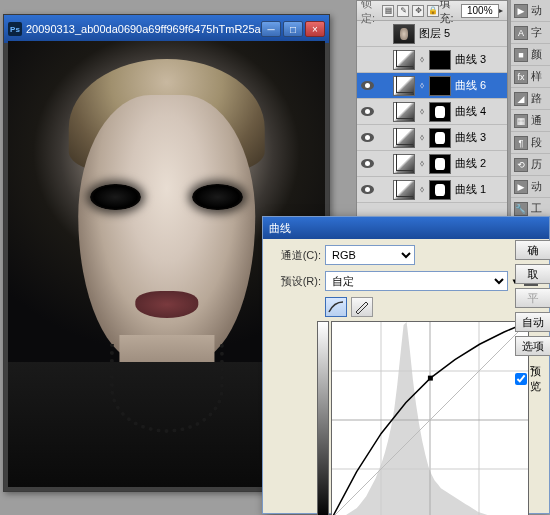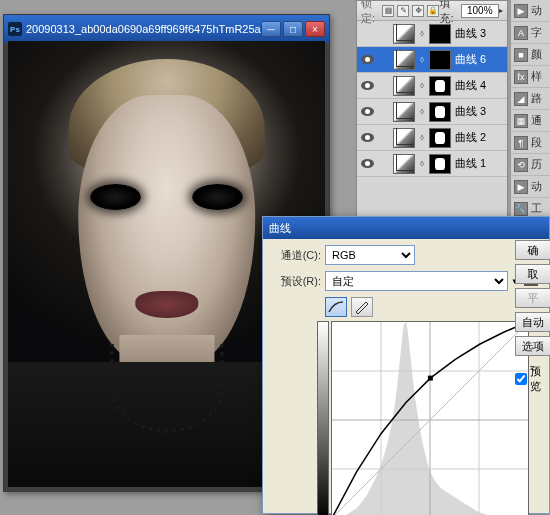--- a/index.html
+++ b/index.html
@@ -120,20 +120,26 @@
       <div class="micon">🔒</div>
     </div>
     <span class="fill">填充:</span>
     <input type="text" value="100%" style="">
     <span style="font-size:8px;">▸</span>
   </div>
   <div class="layers-list" id="layers-list">
       <div class="layer-row">
         <div class="eye-col"></div>
         <div class="link-col"></div>
+        <div class="thumb img5"></div>
+        <div class="layer-label">图层 5</div>
+      </div>
+      <div class="layer-row">
+        <div class="eye-col"></div>
+        <div class="link-col"></div>
         <div class="thumb curves"></div>
         <div class="linkknot">⬨</div>
         <div class="thumb mask"></div>
         <div class="layer-label">曲线 3</div>
       </div>
       <div class="layer-row selected">
         <div class="eye-col">
           <div class="eye-icon"></div>
         </div>
         <div class="link-col"></div>

